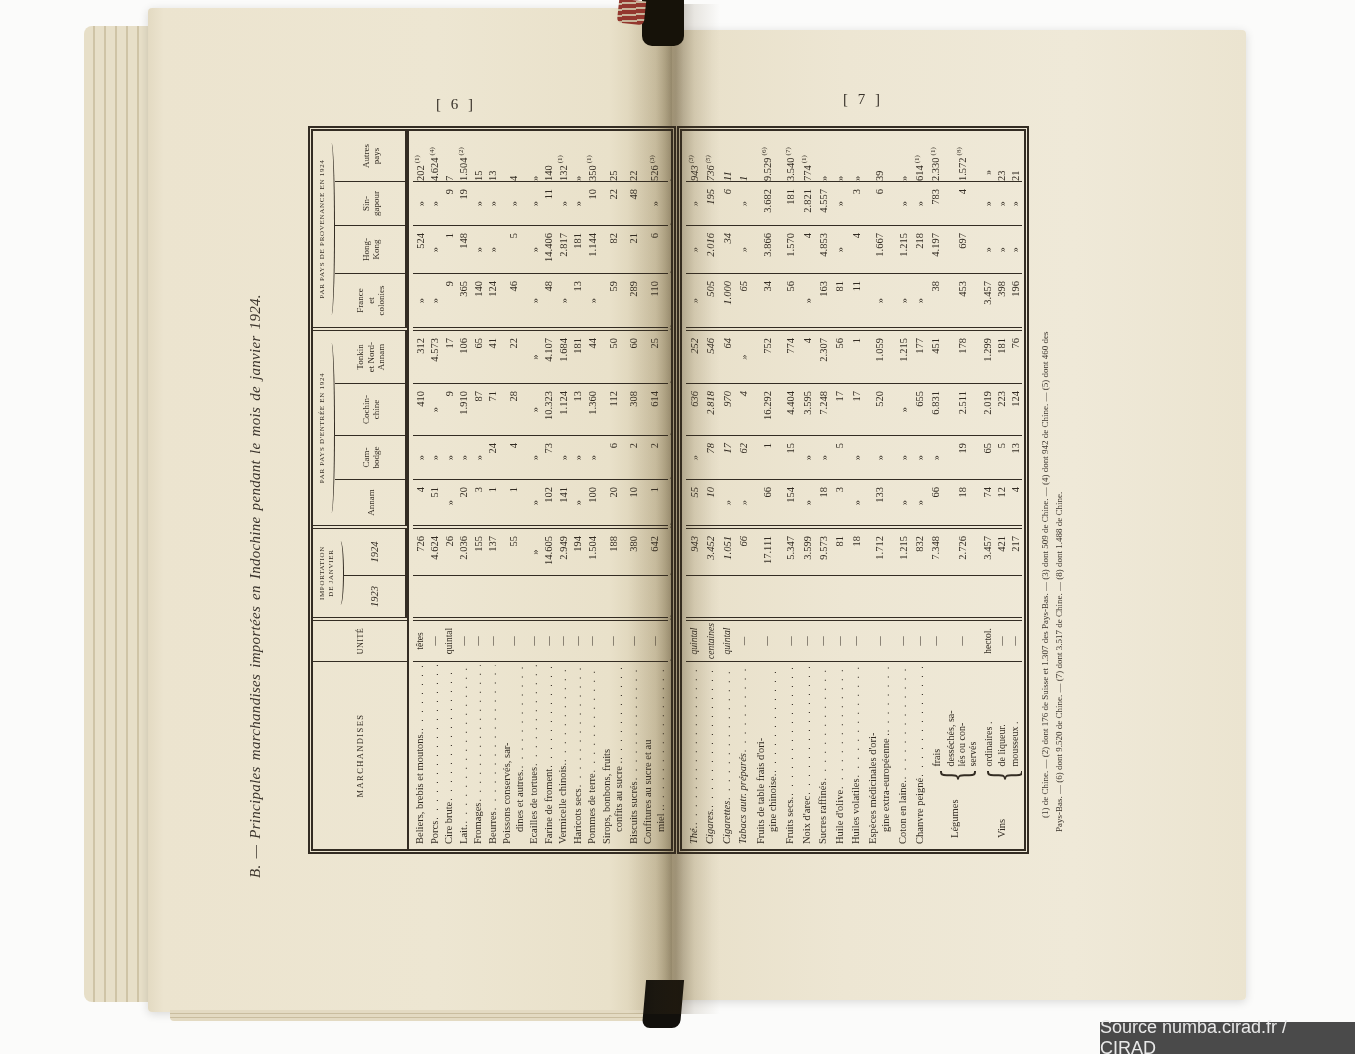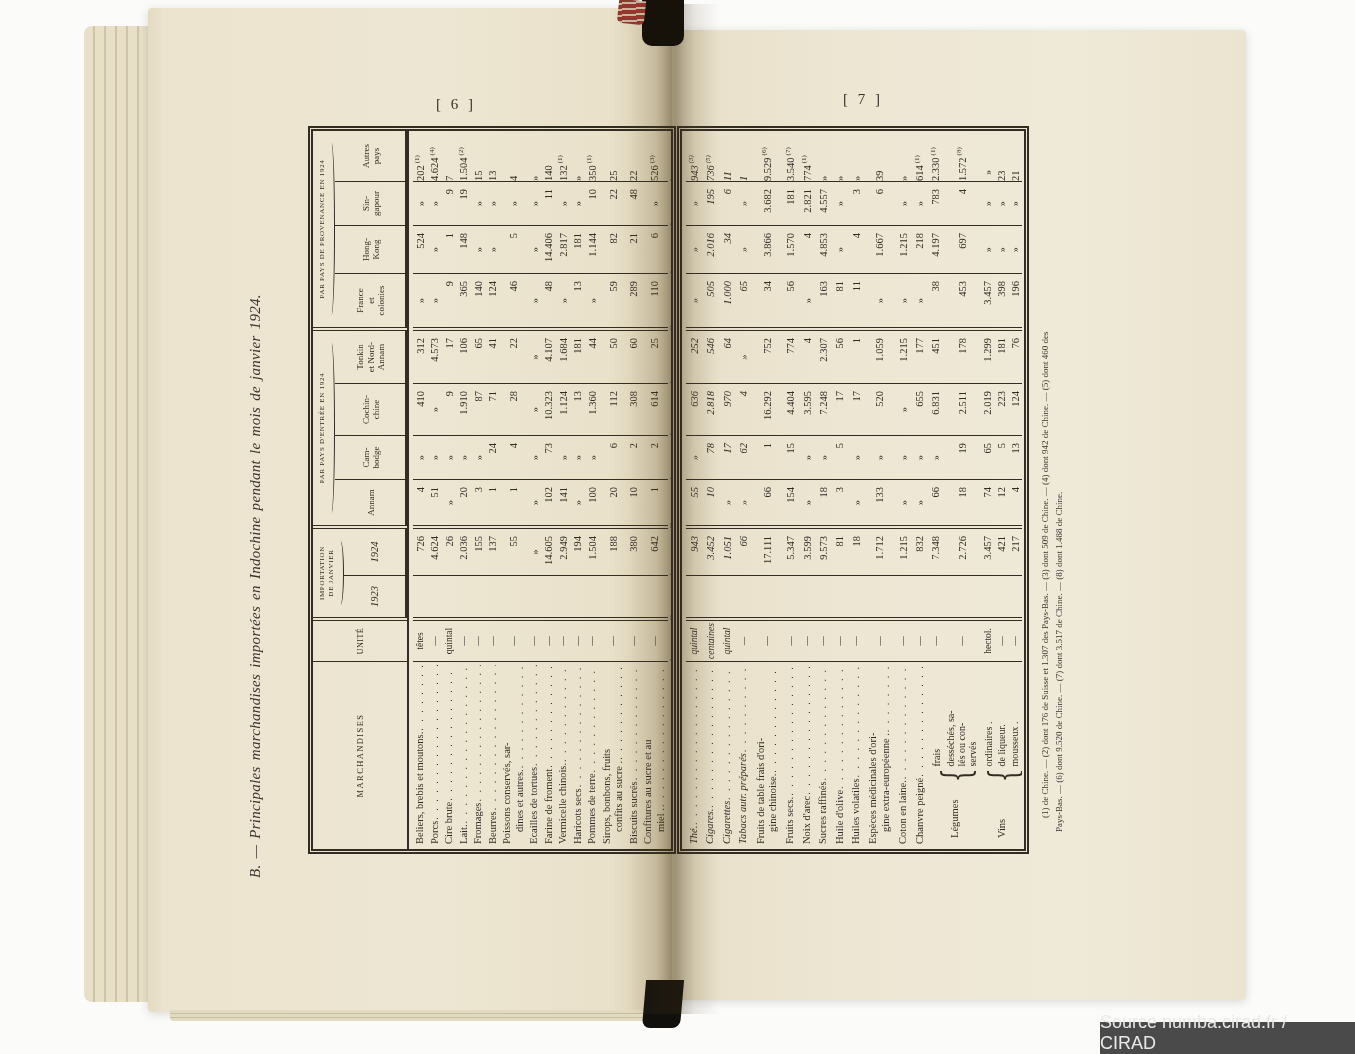--- a/index.html
+++ b/index.html
@@ -19,21 +19,21 @@
   .bottom-edge{position:absolute;left:170px;top:1010px;width:495px;height:11px;
      background:repeating-linear-gradient(180deg,#e3dac2 0 3px,#c9bd9f 3px 4px);border-radius:0 0 4px 4px;}
   .gutter{position:absolute;left:628px;top:4px;width:92px;height:1010px;z-index:6;pointer-events:none;
      background:linear-gradient(90deg,rgba(90,72,40,0) 0,rgba(90,72,40,.13) 30%,rgba(56,42,20,.32) 52%,rgba(90,72,40,.12) 72%,rgba(90,72,40,0) 100%);}
   .spine-top{position:absolute;left:642px;top:0;width:42px;height:46px;background:#161209;border-radius:0 0 10px 10px;z-index:7;}
   .headband{position:absolute;left:618px;top:0;width:27px;height:24px;z-index:7;
      background:repeating-linear-gradient(170deg,#93372e 0 4px,#c8b49a 4px 6px);border-radius:0 0 5px 5px;transform:rotate(6deg);}
   .spine-bottom{position:absolute;left:644px;top:980px;width:38px;height:48px;background:#12100c;
      border-radius:0 0 8px 8px;transform:skewX(-5deg);z-index:5;}
   .source-bar{position:absolute;left:1100px;top:1022px;right:0;bottom:0;background:#4a4a4a;color:#e9e9e9;
-     display:flex;align-items:flex-end;justify-content:flex-end;padding-right:13px;z-index:9;
+     display:flex;align-items:center;justify-content:flex-end;padding-right:13px;z-index:9;
      font-family:"Liberation Sans",sans-serif;font-size:18px;}
   
   .pagenum{position:absolute;font-size:15px;letter-spacing:3px;color:#38322a;z-index:3;}
   .pn6{left:436px;top:96px;} .pn7{left:843px;top:91px;}
   .rot-wrap{position:absolute;z-index:2;}
   .rot-inner{transform-origin:0 0;}
   
   .title-wrap{left:240px;top:218px;width:30px;height:660px;}
   .title-inner{width:660px;height:30px;transform:rotate(-90deg) translateX(-660px);
      font-style:italic;font-size:15px;letter-spacing:.3px;word-spacing:2px;color:#3a332b;

